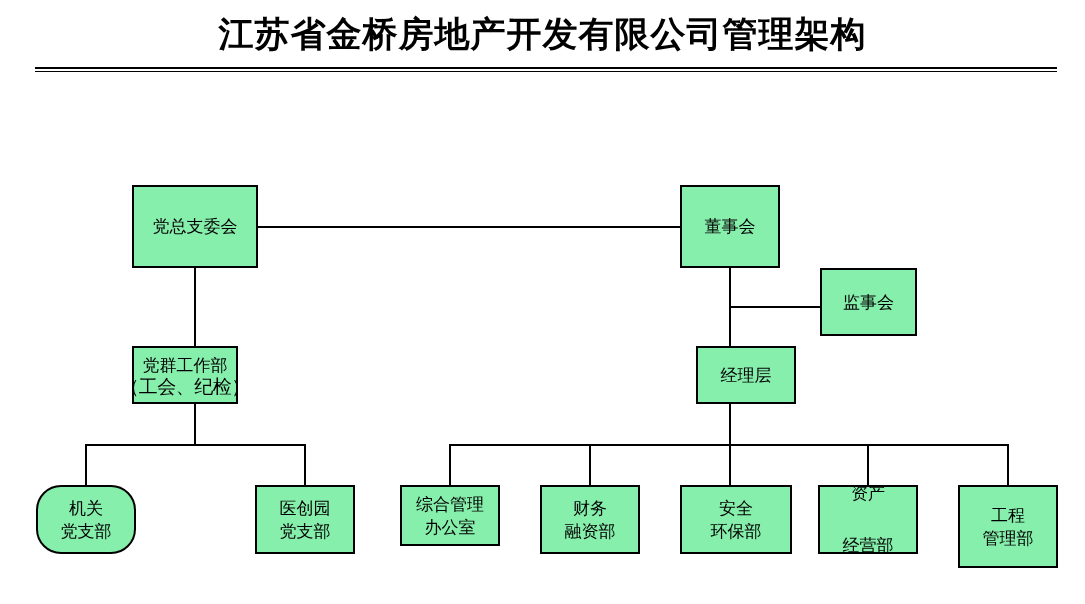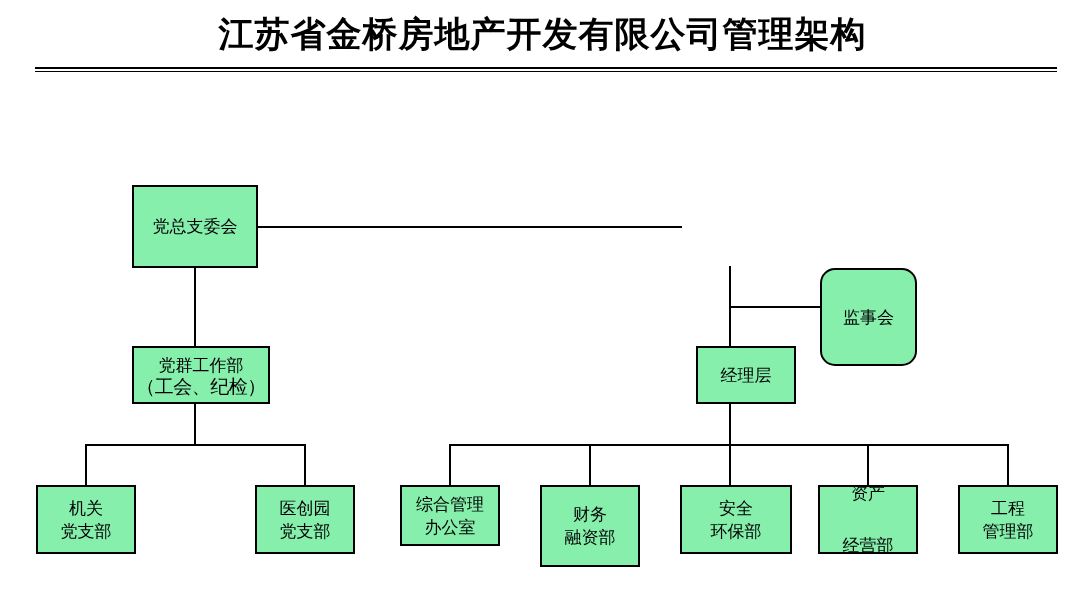--- a/index.html
+++ b/index.html
@@ -83,62 +83,65 @@
   <div class="vline" style="left:449px;top:444px;height:41px;"></div>
   <div class="vline" style="left:589px;top:444px;height:41px;"></div>
   <div class="vline" style="left:729px;top:444px;height:41px;"></div>
   <div class="vline" style="left:867px;top:444px;height:41px;"></div>
   <div class="vline" style="left:1007px;top:444px;height:41px;"></div>
 
   <div class="node" style="left:132px;top:185px;width:126px;height:83px;">
     <span class="ln">党总支委会</span>
   </div>
 
+  <div class="node" style="left:680px;top:185px;width:100px;height:83px;">
+    <span class="ln">董事会</span>
+  </div>
 
-  <div class="node" style="left:820px;top:268px;width:97px;height:98px;border-radius:15px;">
+  <div class="node" style="left:820px;top:268px;width:97px;height:68px;">
     <span class="ln">监事会</span>
   </div>
 
-  <div class="node" style="left:132px;top:346px;width:138px;height:58px;">
+  <div class="node" style="left:132px;top:346px;width:106px;height:58px;">
     <span class="ln">党群工作部</span>
     <span class="ln sub">（工会、纪检）</span>
   </div>
 
   <div class="node" style="left:680px;top:346px;width:100px;height:58px;margin-left:16px;">
     <span class="ln">经理层</span>
   </div>
 
-  <div class="node" style="left:36px;top:485px;width:100px;height:69px;">
+  <div class="node" style="left:36px;top:485px;width:100px;height:69px;border-radius:25px;">
     <span class="ln">机关</span>
     <span class="ln">党支部</span>
   </div>
 
   <div class="node" style="left:255px;top:485px;width:100px;height:69px;">
     <span class="ln">医创园</span>
     <span class="ln">党支部</span>
   </div>
 
   <div class="node" style="left:400px;top:485px;width:100px;height:61px;">
     <span class="ln">综合管理</span>
     <span class="ln">办公室</span>
   </div>
 
-  <div class="node" style="left:540px;top:485px;width:100px;height:82px;">
+  <div class="node" style="left:540px;top:485px;width:100px;height:69px;">
     <span class="ln">财务</span>
     <span class="ln">融资部</span>
   </div>
 
   <div class="node" style="left:680px;top:485px;width:112px;height:69px;align-items:center;">
     <span class="ln">安全</span>
     <span class="ln">环保部</span>
   </div>
 
   <div class="node" style="left:818px;top:485px;width:100px;height:69px;gap:29px;">
     <span class="ln">资产</span>
     <span class="ln">经营部</span>
   </div>
 
-  <div class="node" style="left:958px;top:485px;width:100px;height:69px;">
+  <div class="node" style="left:958px;top:485px;width:100px;height:83px;">
     <span class="ln">工程</span>
     <span class="ln">管理部</span>
   </div>
 
 </div>
 
 </body></html>

